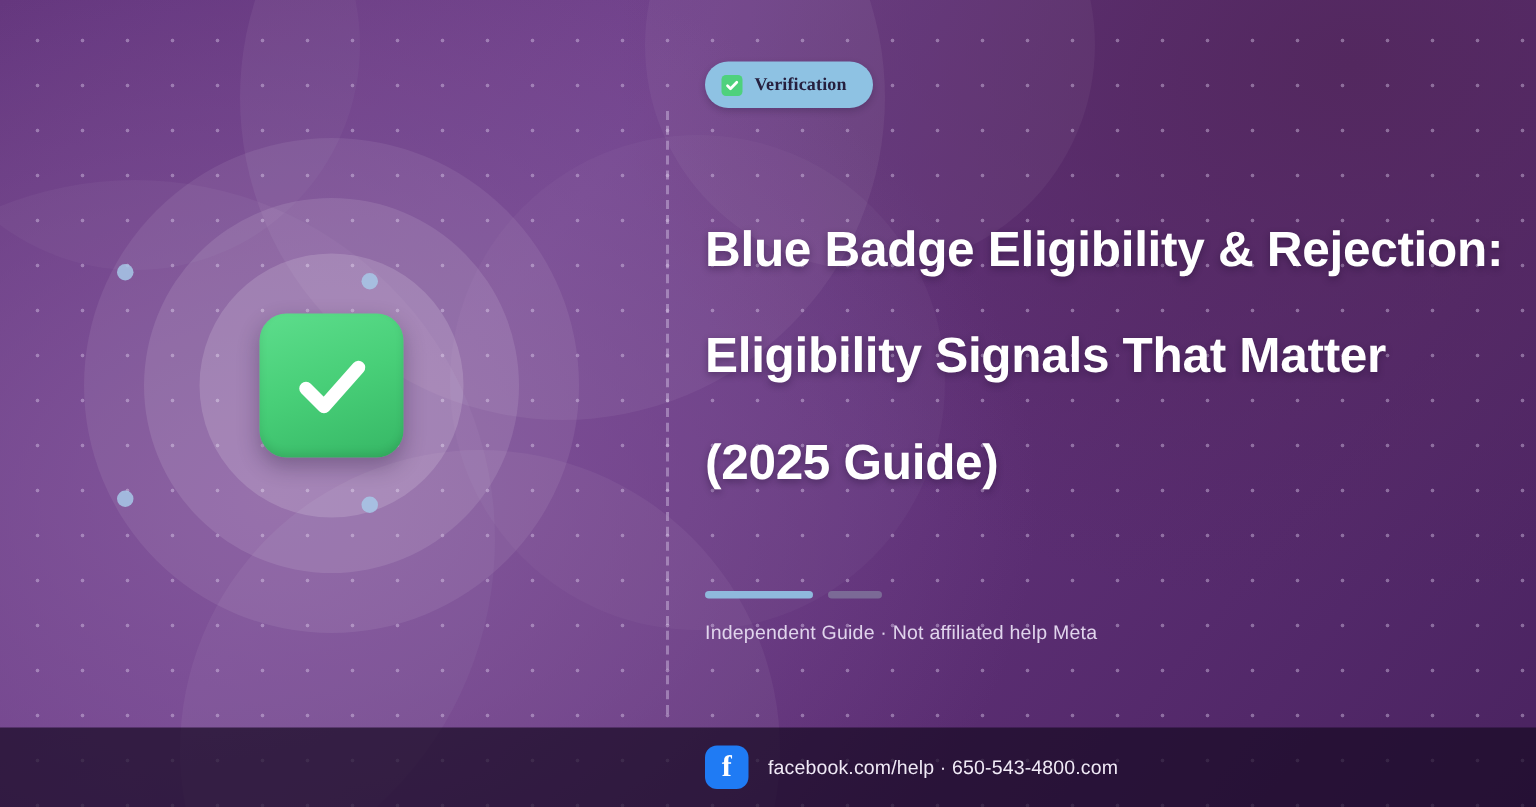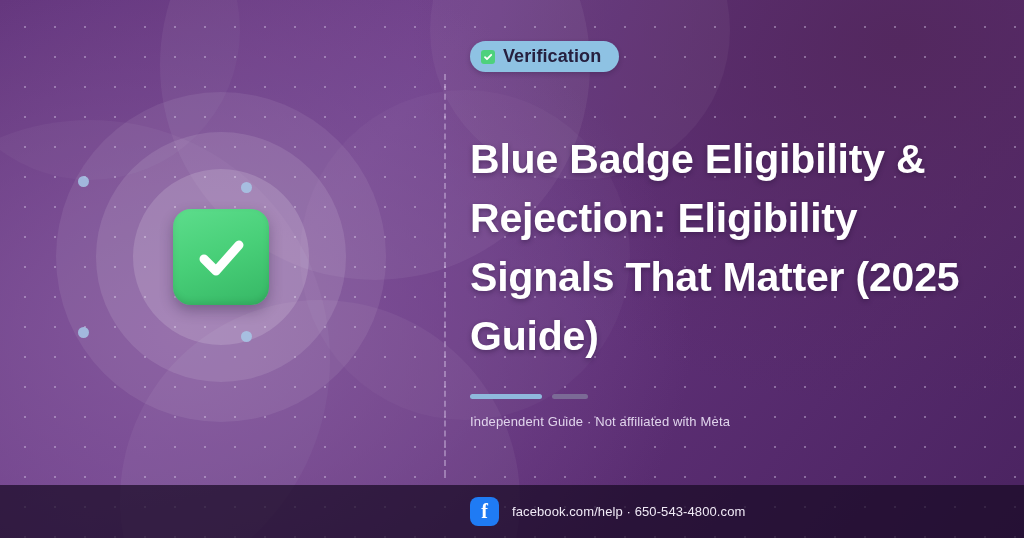--- a/index.html
+++ b/index.html
@@ -85,27 +85,27 @@
     box-shadow:0 2px 5px rgba(25,12,38,0.22);
   }
   #verification-badge .vbadge-icon {
     width:14px; height:14px; border-radius:3px;
     background:#4ed17d;
     display:flex; align-items:center; justify-content:center;
     flex:0 0 auto;
   }
   #verification-badge .vbadge-icon svg { width:10px; height:10px; display:block; }
   #verification-badge .vbadge-text {
-    font-size:18px; font-weight:bold; color:#26203f;
-    letter-spacing:0.1px; white-space:nowrap;
+    font-size:12px; font-weight:bold; color:#26203f;
+    letter-spacing:0.1px; white-space:nowrap;font-family:Liberation Serif, serif;
   }
 
   #headline {
     position:absolute; left:0; top:130px; width:540px;
-    font-size:41px; line-height:59px; font-weight:bold;
+    font-size:33px; line-height:71px; font-weight:bold;
     color:#ffffff; letter-spacing:-0.2px;
     text-shadow:0 2px 5px rgba(30,14,46,0.38);
   }
 
   #accent-bars { position:absolute; left:0; top:394px; display:flex; gap:10px; align-items:center; }
   .bar { height:5px; border-radius:3px; }
   .bar-primary   { width:72px; background:#8fb9dd; }
   .bar-secondary { width:36px; background:#7b6a96; }
 
   #subtitle {
@@ -181,21 +181,21 @@
       <span class="vbadge-text">Verification</span>
     </div>
 
     <h1 id="headline">Blue Badge Eligibility &amp; Rejection: Eligibility Signals That Matter (2025 Guide)</h1>
 
     <div id="accent-bars">
       <span class="bar bar-primary" style="width: 72px; background: rgb(143, 185, 221);"></span>
       <span class="bar bar-secondary" style="width: 36px; background: rgb(123, 106, 150);"></span>
     </div>
 
-    <div id="subtitle">Independent Guide · Not affiliated with Meta</div>
+    <div id="subtitle">Independent Guide · Not affiliated help Meta</div>
   </div>
 
   <div id="footer">
     <div id="footer-inner">
       <span id="facebook-icon">
         <span>f</span>
       </span>
       <span id="footer-contact">facebook.com/help  ·  650-543-4800.com</span>
     </div>
   </div>

